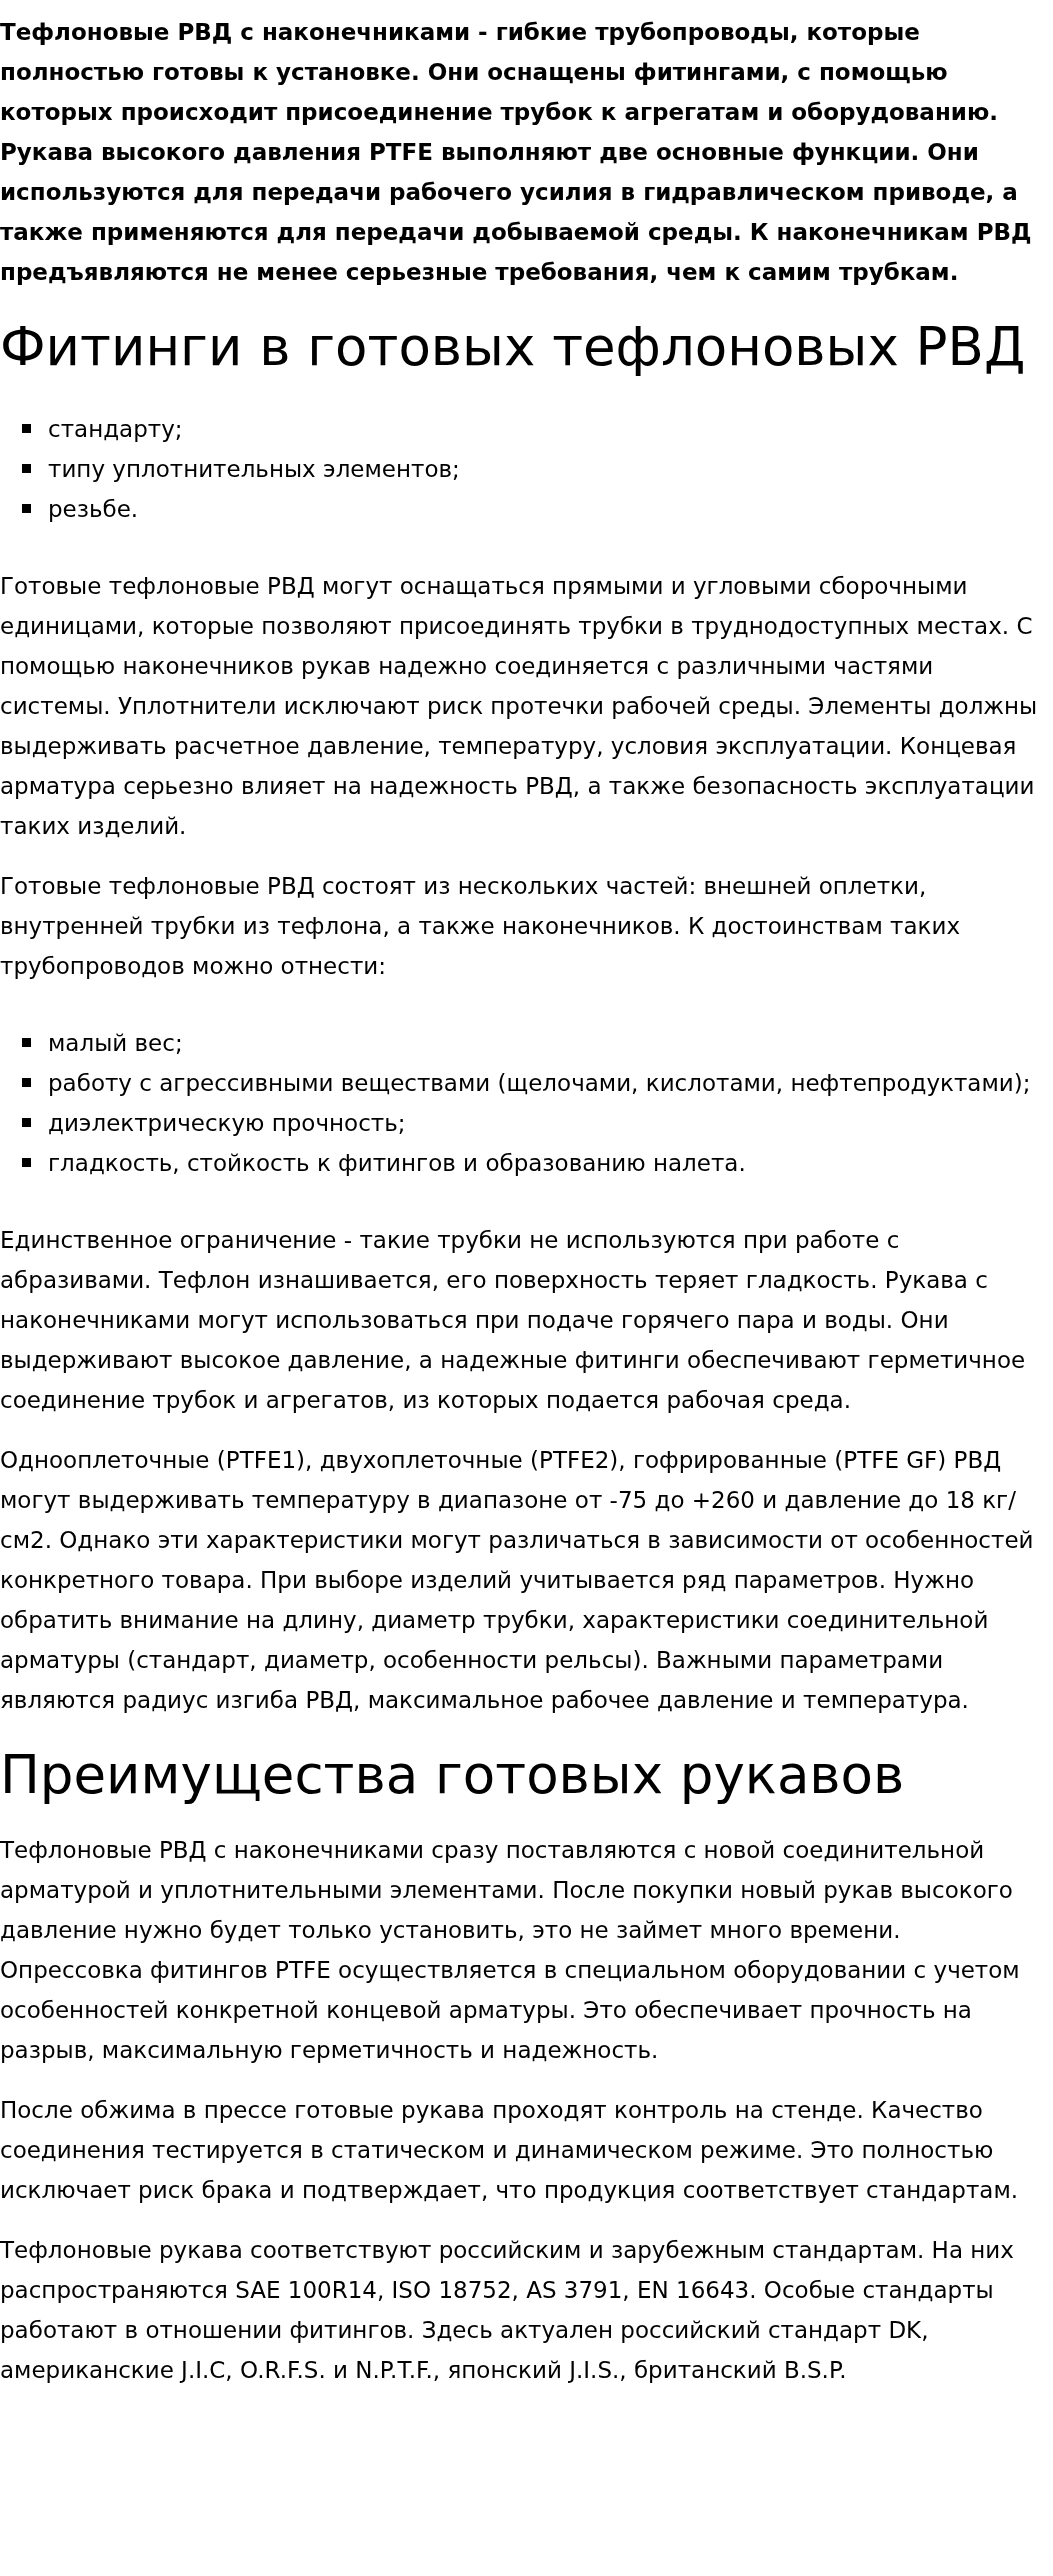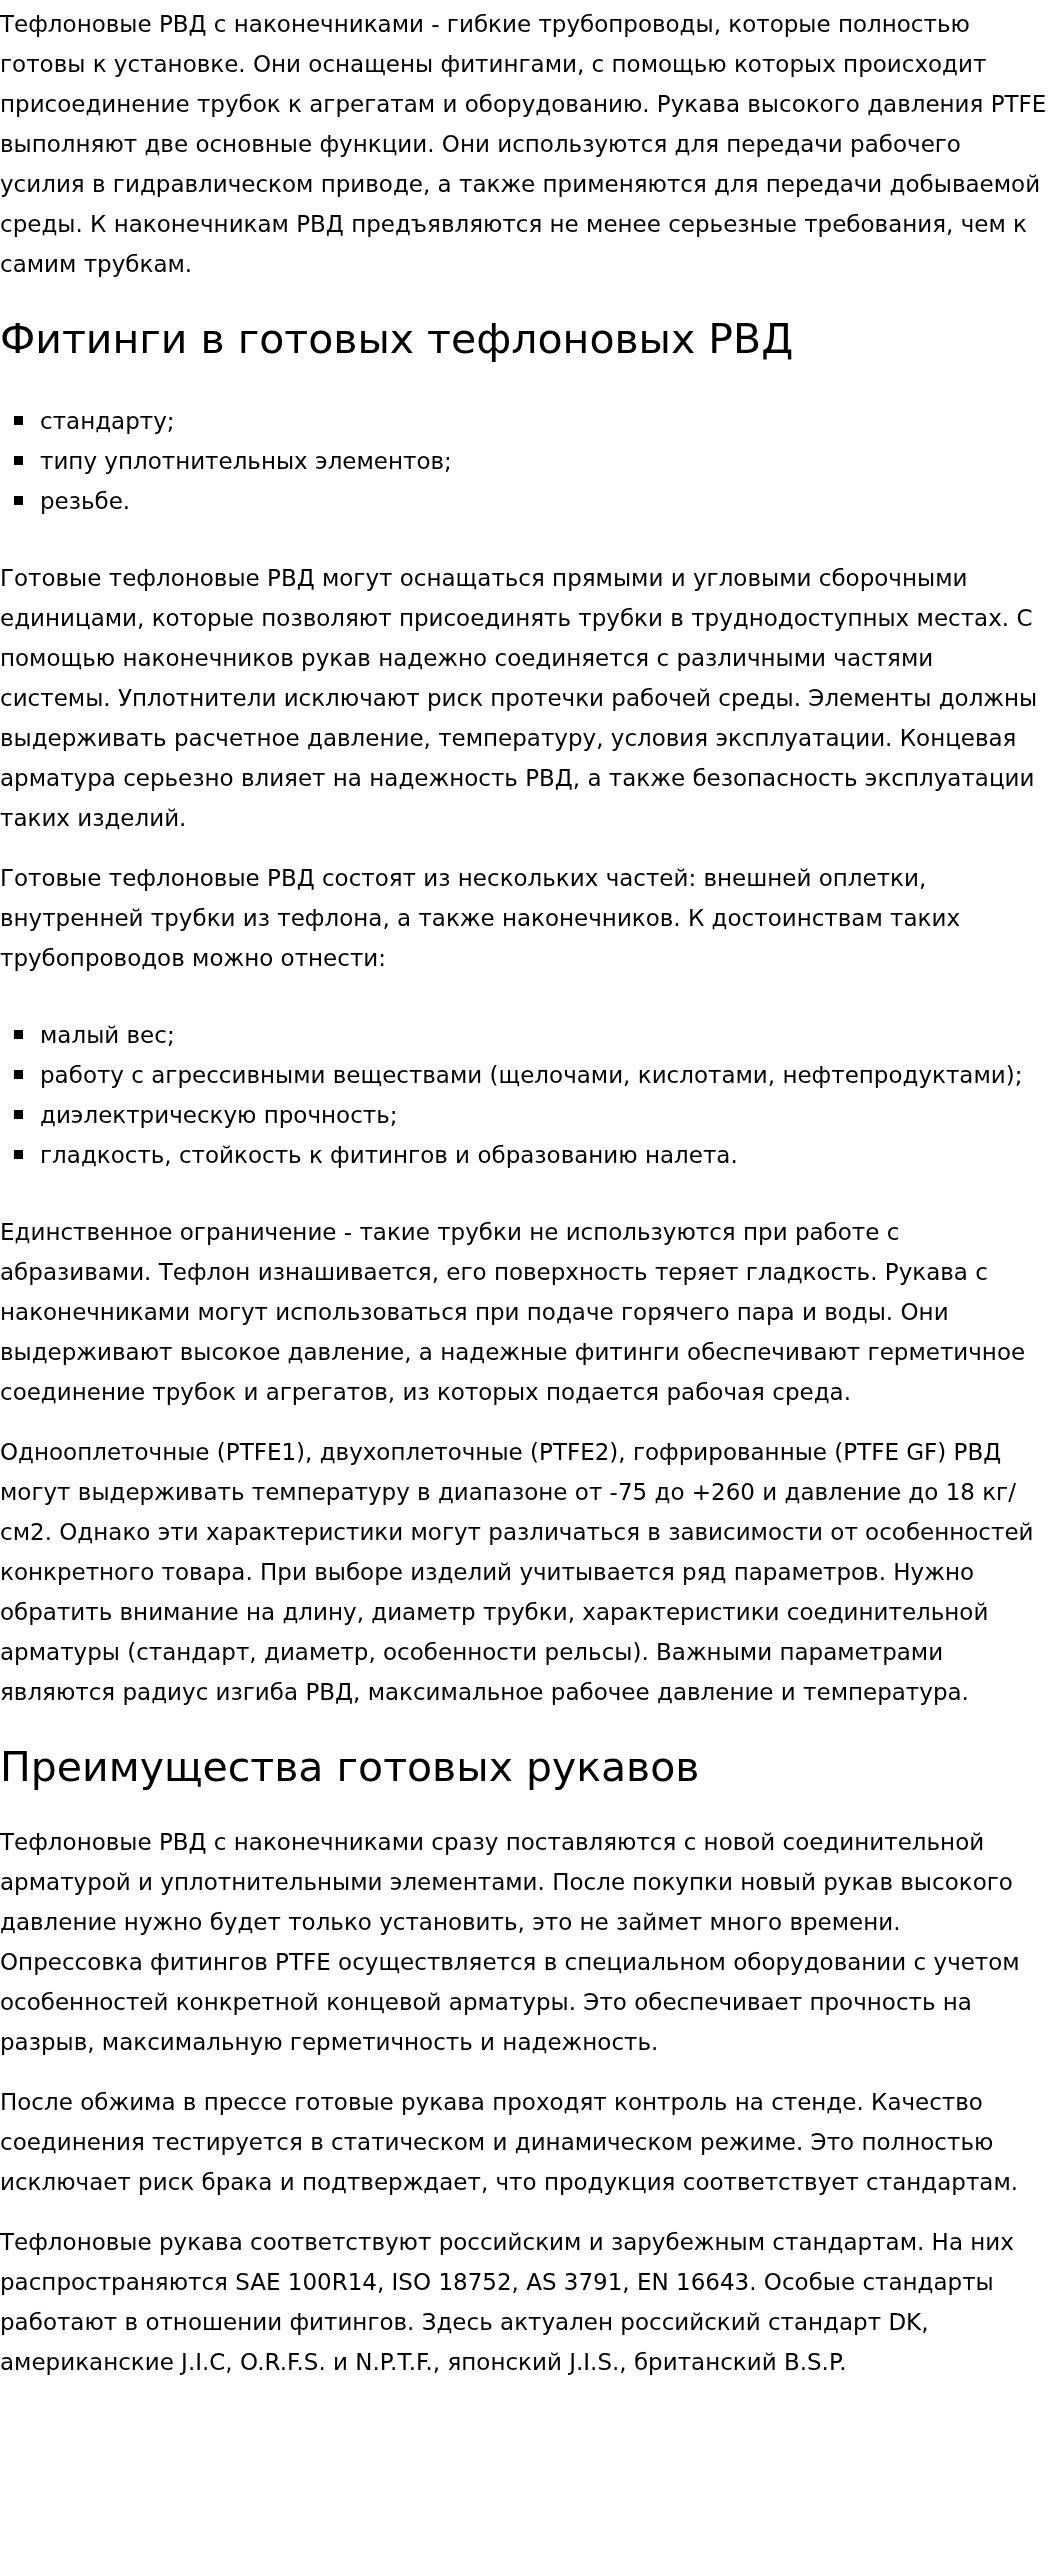--- a/index.html
+++ b/index.html
@@ -17,32 +17,33 @@
     font-family: "DejaVu Sans", sans-serif;
     font-size: 23px;
     line-height: 40px;
     color: #000000;
     background: #ffffff;
   }
   .doc p {
     margin: 20px 0;
   }
   .doc p:first-child {
-    margin-top: 4px;
+    margin-top: 12px;
+    font-weight: bold;
   }
   .doc h2 {
-    font-size: 41px;
+    font-size: 53px;
     line-height: 50px;
     font-weight: 400;
     margin: 30px 0;
     letter-spacing: 0;
   }
   .doc ul {
     list-style: none;
-    margin: 37px 8px;
+    margin: 37px 16px;
     padding: 0;
   }
   .doc li {
     position: relative;
     padding-left: 32px;
     margin: 0;
   }
   .bullet-square {
     position: absolute;
     left: 5.8px;

